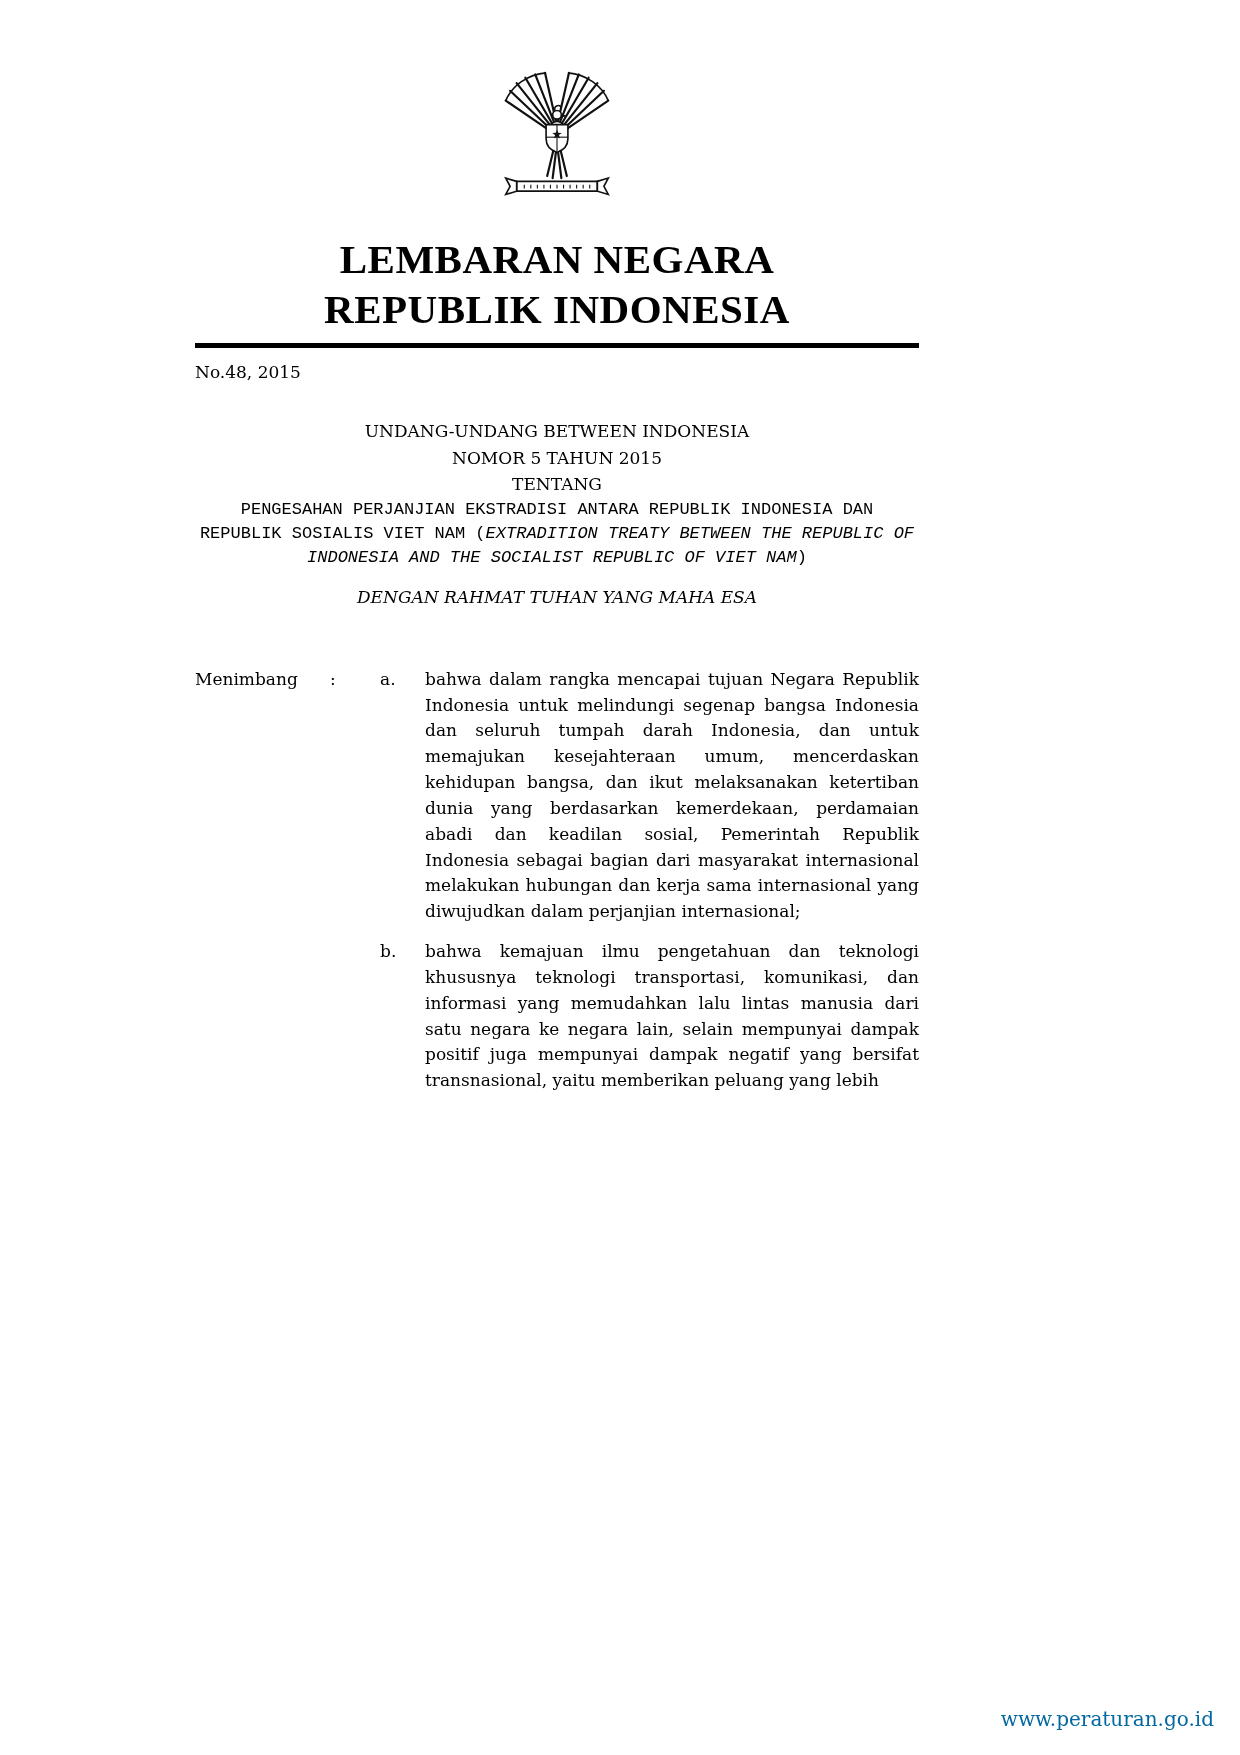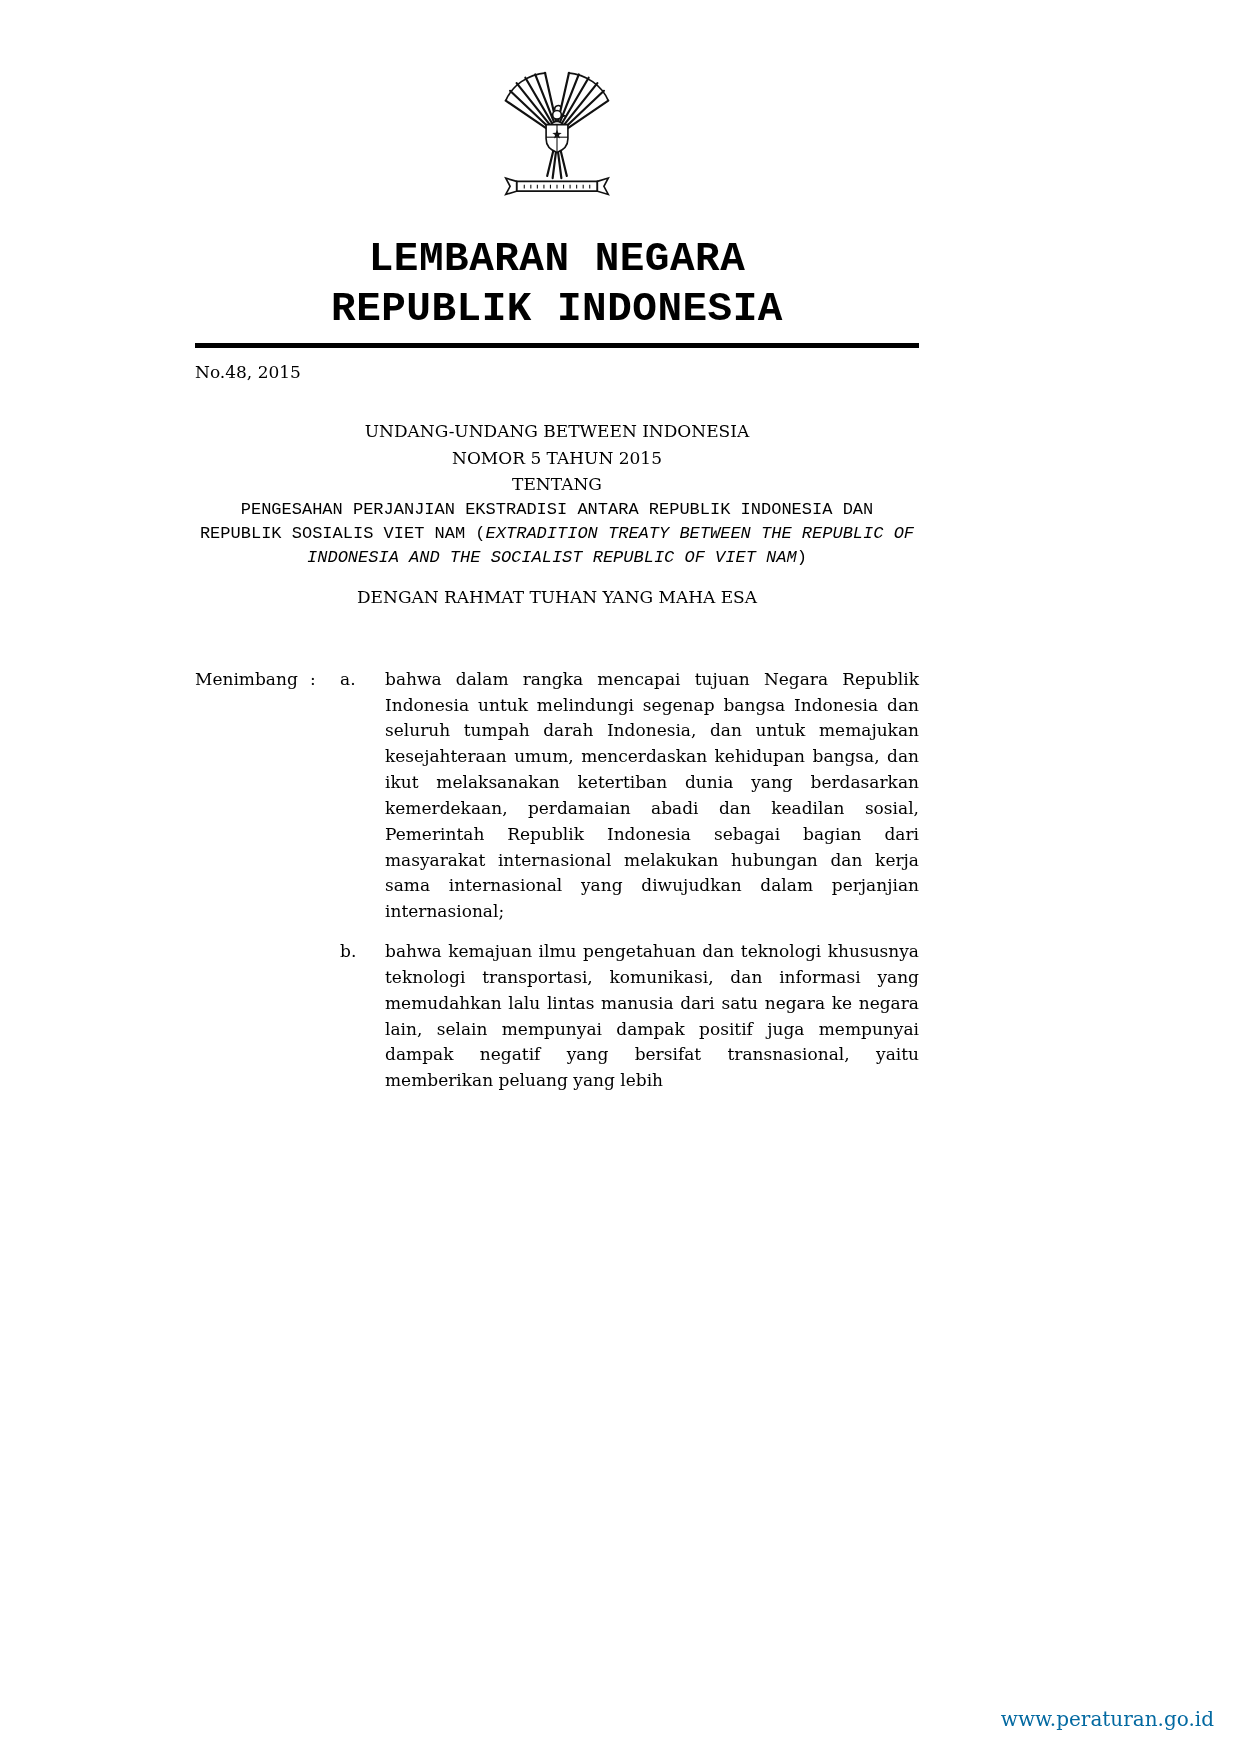--- a/index.html
+++ b/index.html
@@ -18,42 +18,42 @@
   .content {
     position:absolute;
     left:195px;
     top:0;
     width:724px;
   }
   .emblem-wrap { text-align:center; margin-top:66px; }
   .emblem { width:120px; height:138px; display:inline-block; }
 
   .masthead-title {
-    font-family:Liberation Mono, monospace;
+    font-family:Liberation Serif, serif;
     font-weight:700;
     font-size:41px;
     line-height:1.22;
     text-align:center;
     margin-top:26px;
     letter-spacing:0.5px;
   }
   .masthead-rule { height:5px; background:#000; margin-top:9px; }
 
   .gazette-row { display:flex; margin-top:11px; line-height:1.55; }
   .gazette-number { flex:0 0 252px; }
   .gazette-subject { flex:1; text-align:justify; }
 
   .law-head { text-align:center; margin-top:33px; line-height:1.55; }
   .law-title { text-align:center; line-height:1.4; margin-top:1px;font-family:Liberation Mono, monospace; }
   .law-title .en { font-style:italic; }
 
-  .grace { text-align:center; margin-top:17px; }
+  .grace { text-align:center; margin-top:17px;font-style:italic; }
   .president { text-align:center; margin-top:7px; }
 
-  .considering { display:flex; margin-top:60px; line-height:1.52; }
+  .considering { display:flex; margin-top:60px; line-height:1.52;gap:20px; }
   .c-label { flex:0 0 115px; }
   .c-colon { flex:0 0 30px; }
   .c-items { flex:1; }
   .c-item { display:flex; }
   .c-item + .c-item { margin-top:14px; }
   .c-marker { flex:0 0 45px; }
   .c-text { flex:1; text-align:justify; }
 
   .watermark {
     position:absolute;

